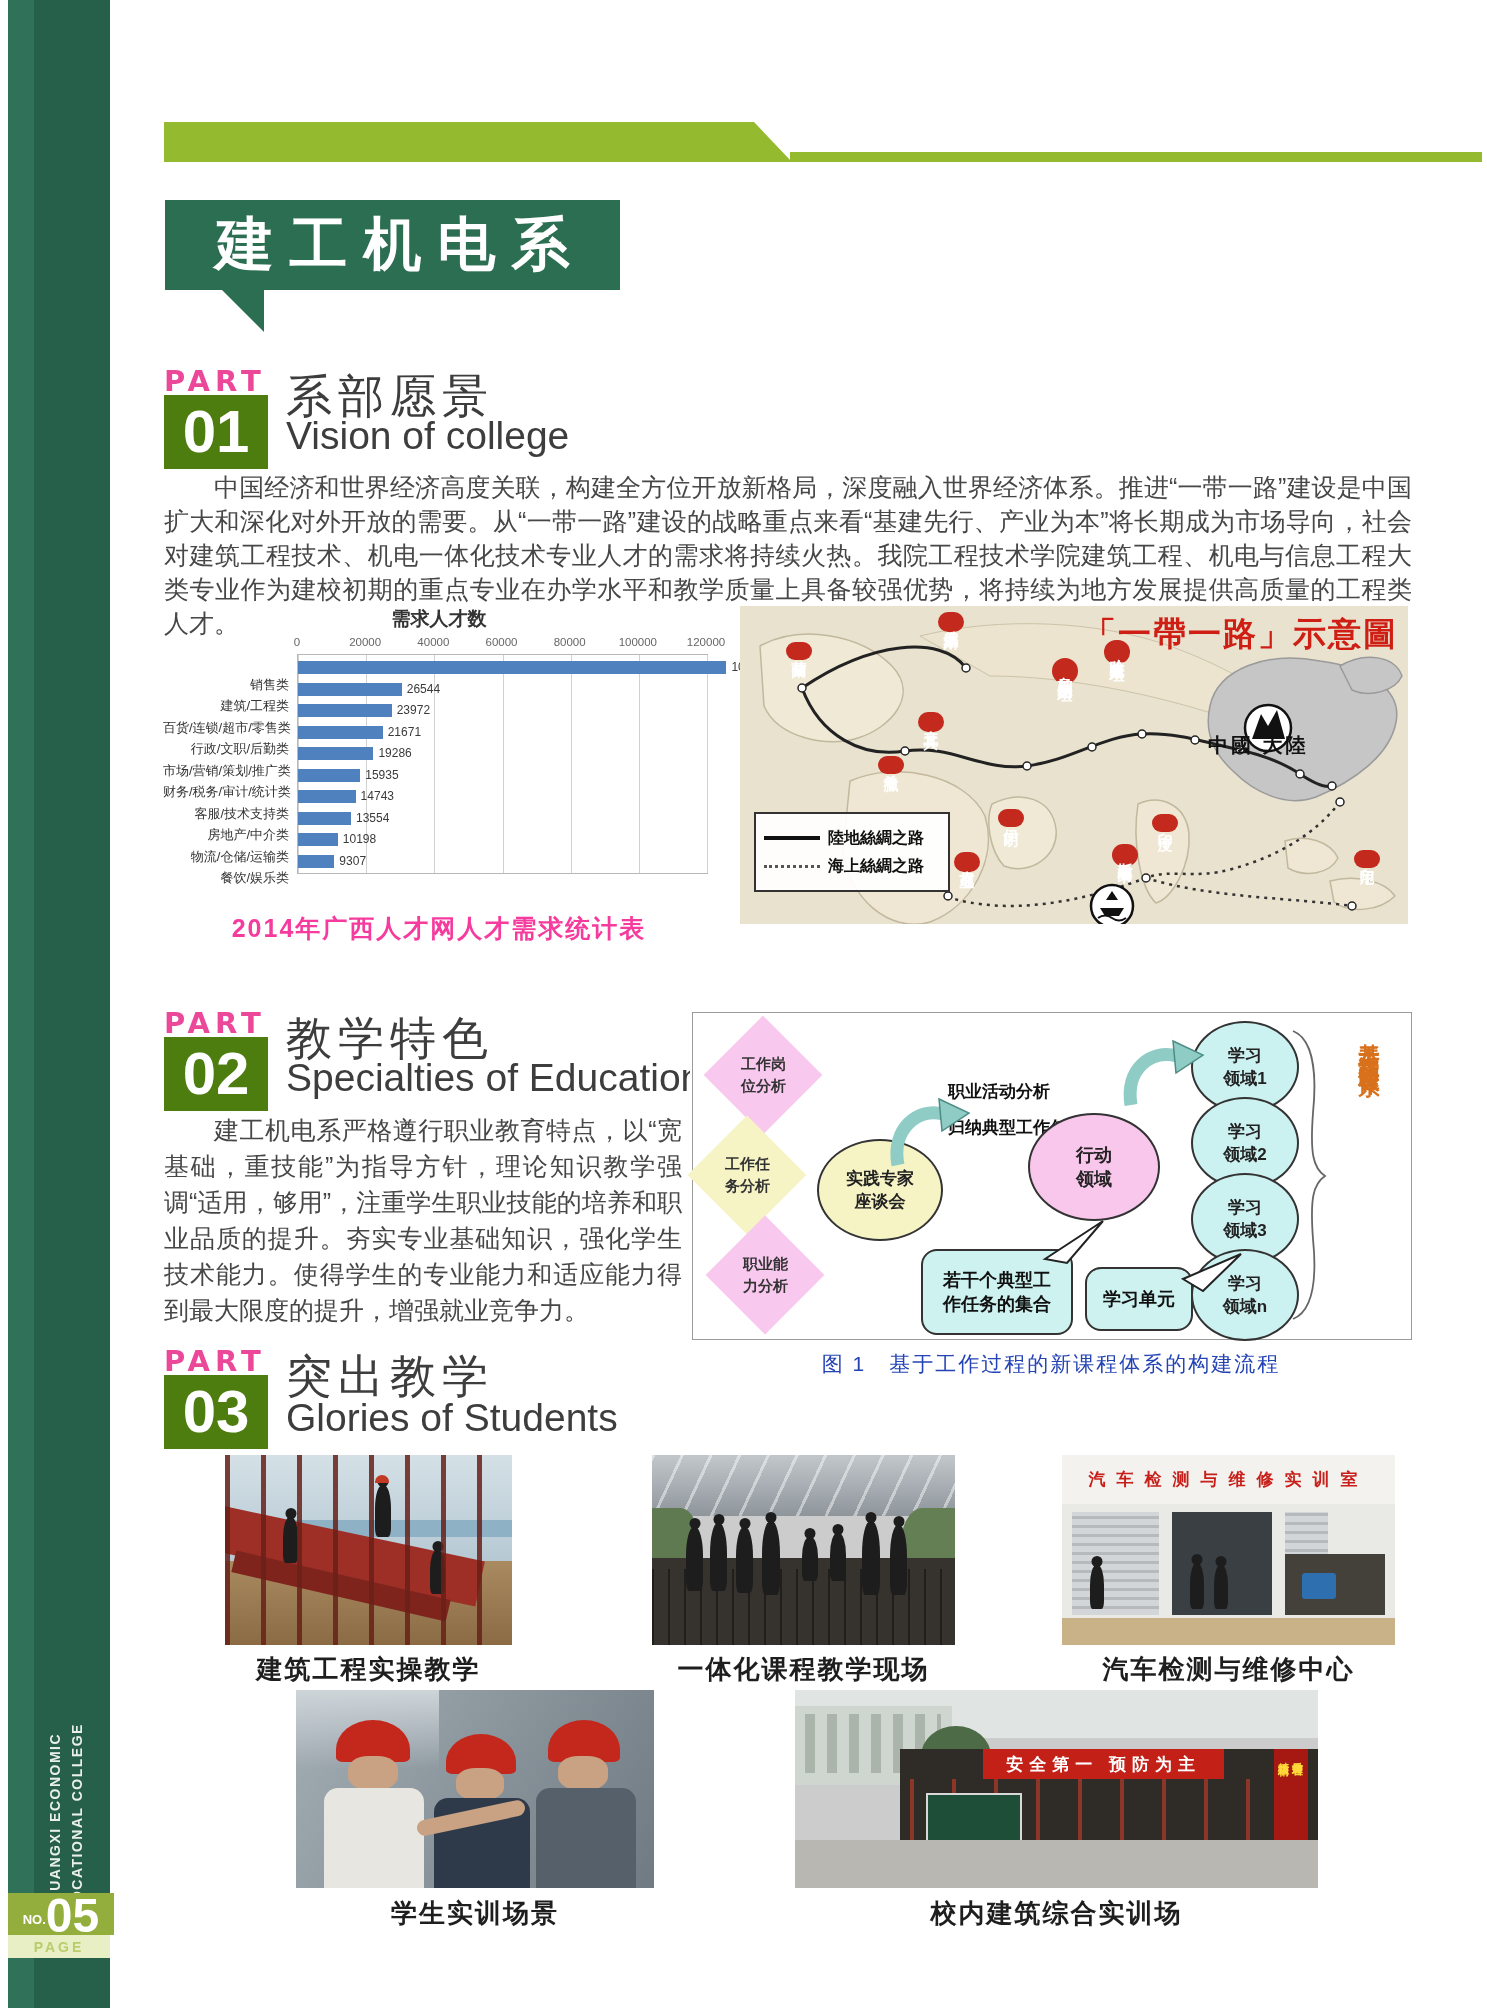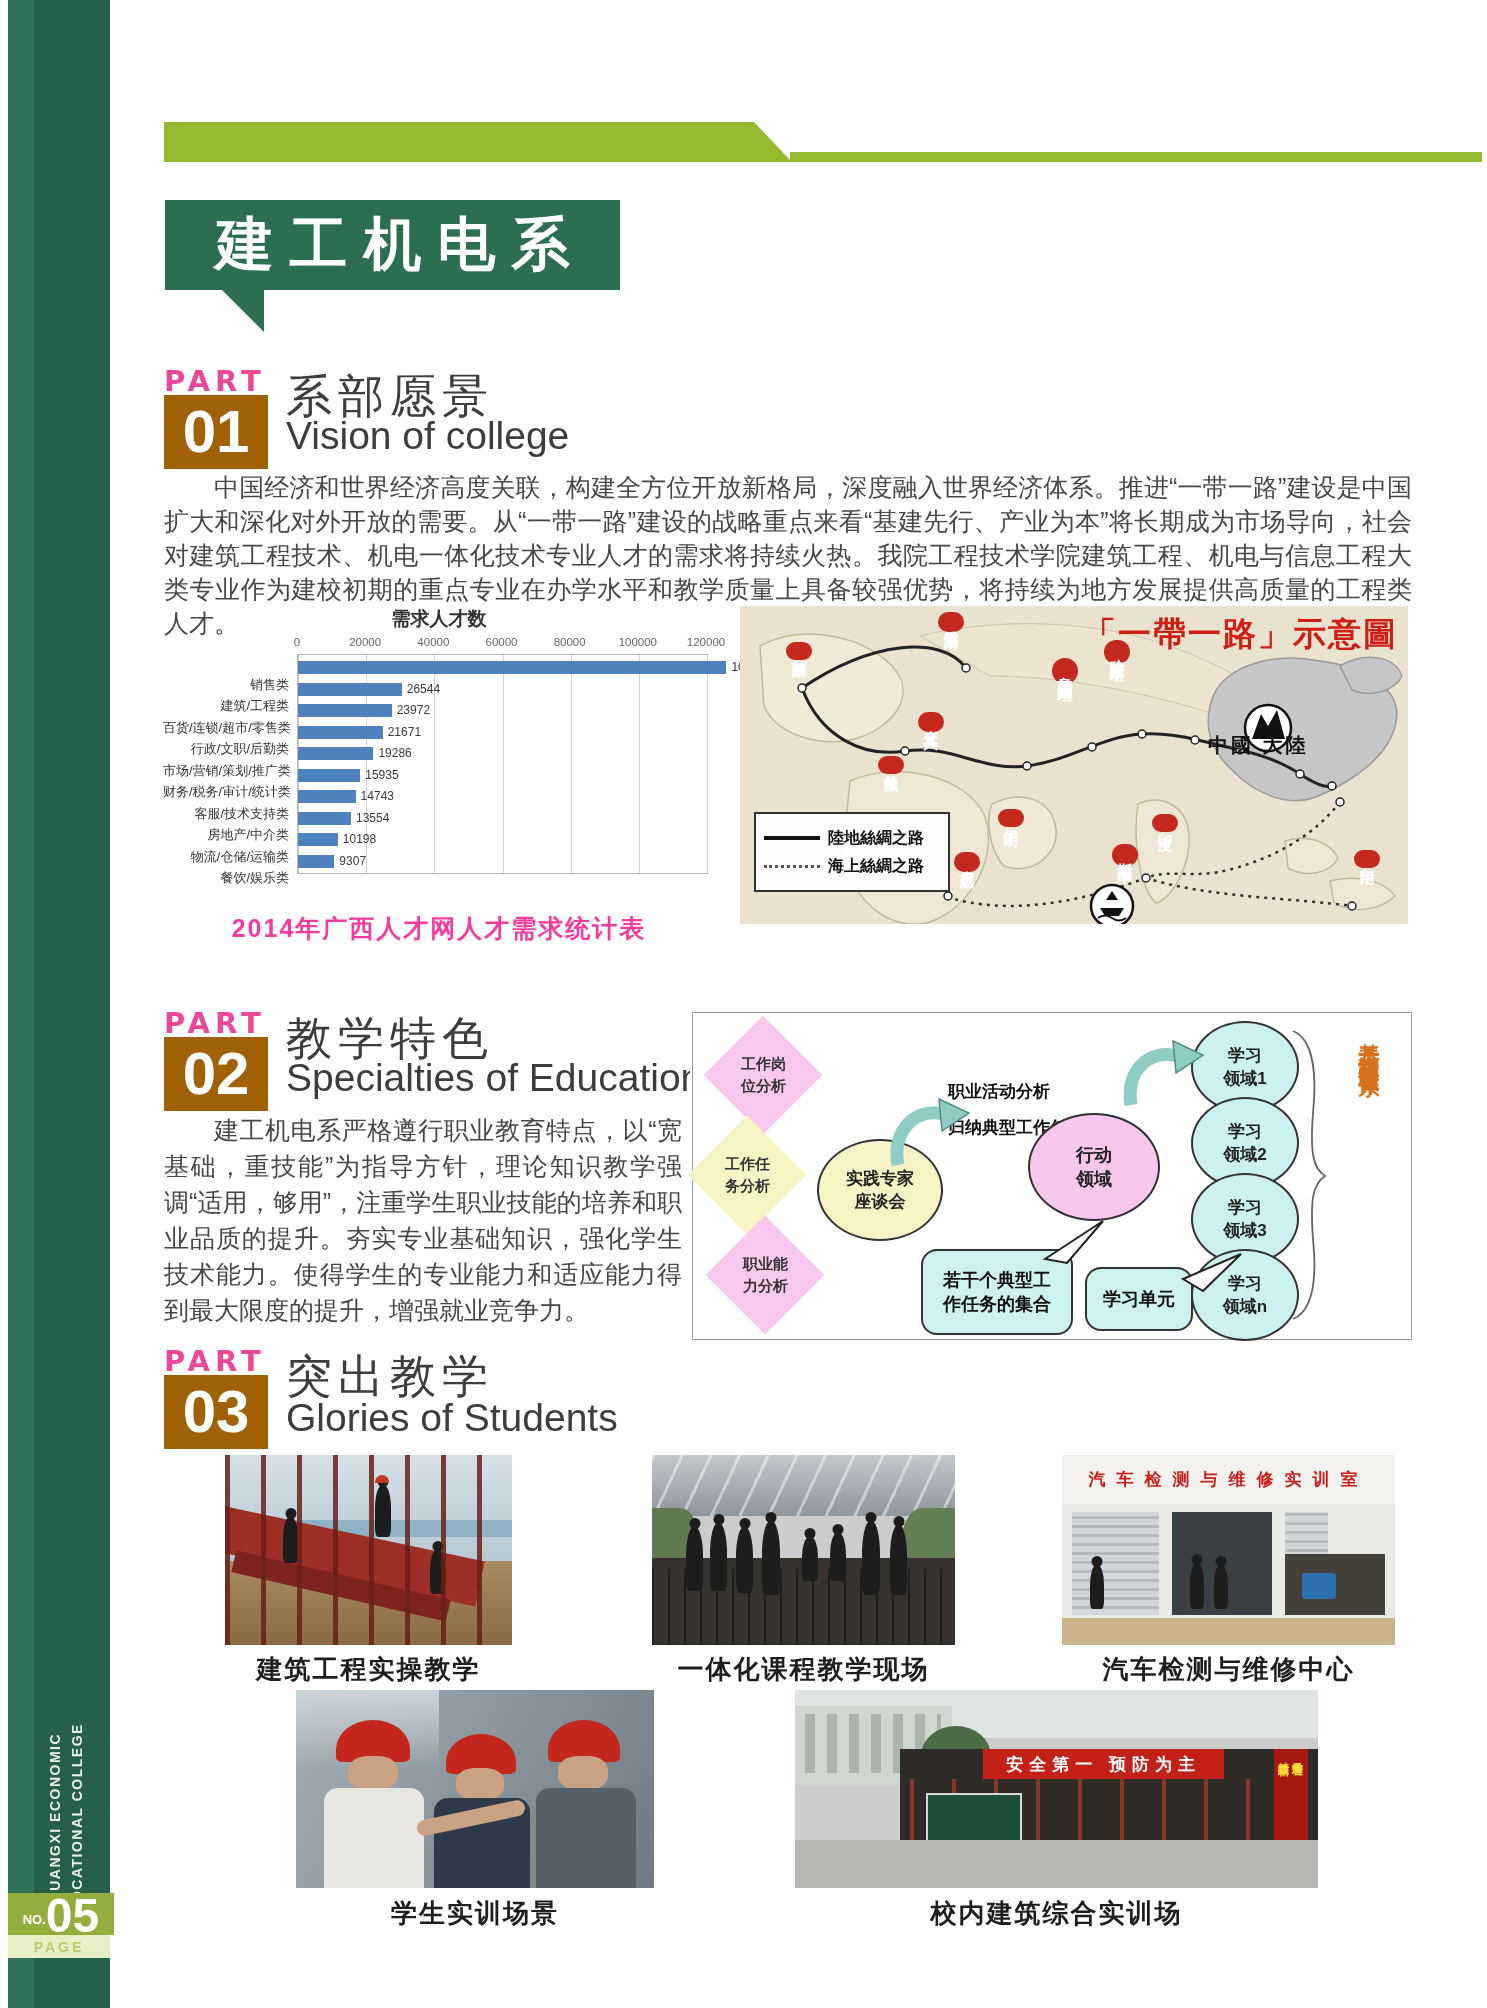--- a/index.html
+++ b/index.html
@@ -27,21 +27,21 @@
   
   .banner{position:absolute;left:165px;top:200px;width:455px;height:90px;background:#2c6e52;
         display:flex;align-items:center;justify-content:center;}
   .banner span{color:#fff;font-size:58px;font-weight:bold;letter-spacing:16px;text-indent:16px;}
   .banner-tail{position:absolute;left:222px;top:290px;width:0;height:0;
         border-top:42px solid #2c6e52;border-left:42px solid transparent;}
   
   .part{position:absolute;width:106px;}
   .part .word{color:#ec4899;font-weight:900;font-size:29px;letter-spacing:5px;line-height:28px;
         font-family:"DejaVu Sans",sans-serif;margin-top:13px;}
-  .part .numbox{width:104px;height:74px;background:#a16207;display:flex;align-items:center;justify-content:center;}
+  .part .numbox{width:104px;height:74px;background:#4d7c0f;display:flex;align-items:center;justify-content:center;}
   .part .numbox span{color:#fff;font-size:60px;font-weight:bold;line-height:60px;}
   .sec-zh{position:absolute;font-size:46px;color:#3d3d3d;letter-spacing:6px;white-space:nowrap;}
   .sec-en{position:absolute;font-size:39px;color:#3d3d3d;white-space:nowrap;overflow:hidden;}
   .para{position:absolute;font-size:25px;color:#474747;text-align:justify;text-indent:2em;}
   
   .chart{position:absolute;left:163px;top:606px;width:552px;}
   .chart-title{text-align:center;font-size:19px;font-weight:bold;color:#333;height:30px;line-height:26px;}
   .chart-area{position:relative;height:252px;}
   .ticks{position:absolute;left:134px;top:0;width:409px;height:16px;}
   .x-tick{position:absolute;top:0;transform:translateX(-50%);font-size:11.5px;color:#666;}
@@ -321,20 +321,21 @@
     <svg width="718" height="326" viewBox="0 0 718 326" style="position:absolute;left:0;top:0;pointer-events:none;">
       <path d="M205,152 C198,116 225,94 250,101" fill="none" stroke="#8fccc6" stroke-width="13"></path>
       <polygon points="246,86 276,100 249,118" fill="#8fccc6" stroke="#4d8c85" stroke-width="1.5"></polygon>
       <path d="M438,92 C432,56 458,36 484,43" fill="none" stroke="#8fccc6" stroke-width="13"></path>
       <polygon points="480,28 510,42 483,60" fill="#8fccc6" stroke="#4d8c85" stroke-width="1.5"></polygon>
       <path d="M600,18 C620,26 624,60 620,100 C617,140 620,155 632,163 C620,171 617,186 620,226 C624,266 620,298 600,306" fill="none" stroke="#666" stroke-width="1.8"></path>
       <polygon points="352,246 410,208 374,250" fill="#fff" stroke="#222" stroke-width="2"></polygon>
       <polygon points="490,266 548,241 510,278" fill="#fff" stroke="#222" stroke-width="2"></polygon>
     </svg>
   </div>
+  <div class="dg-caption">图 1　基于工作过程的新课程体系的构建流程</div>
 
   <div class="part" style="left:164px;top:1334px;">
     <div class="word">PART</div>
     <div class="numbox">
         <span>03</span>
       </div>
   </div>
   <div class="sec-zh" style="left:286px;top:1346px;">突出教学</div>
   <div class="sec-en" style="left:286px;top:1396px;width:520px;">Glories of Students</div>
 

